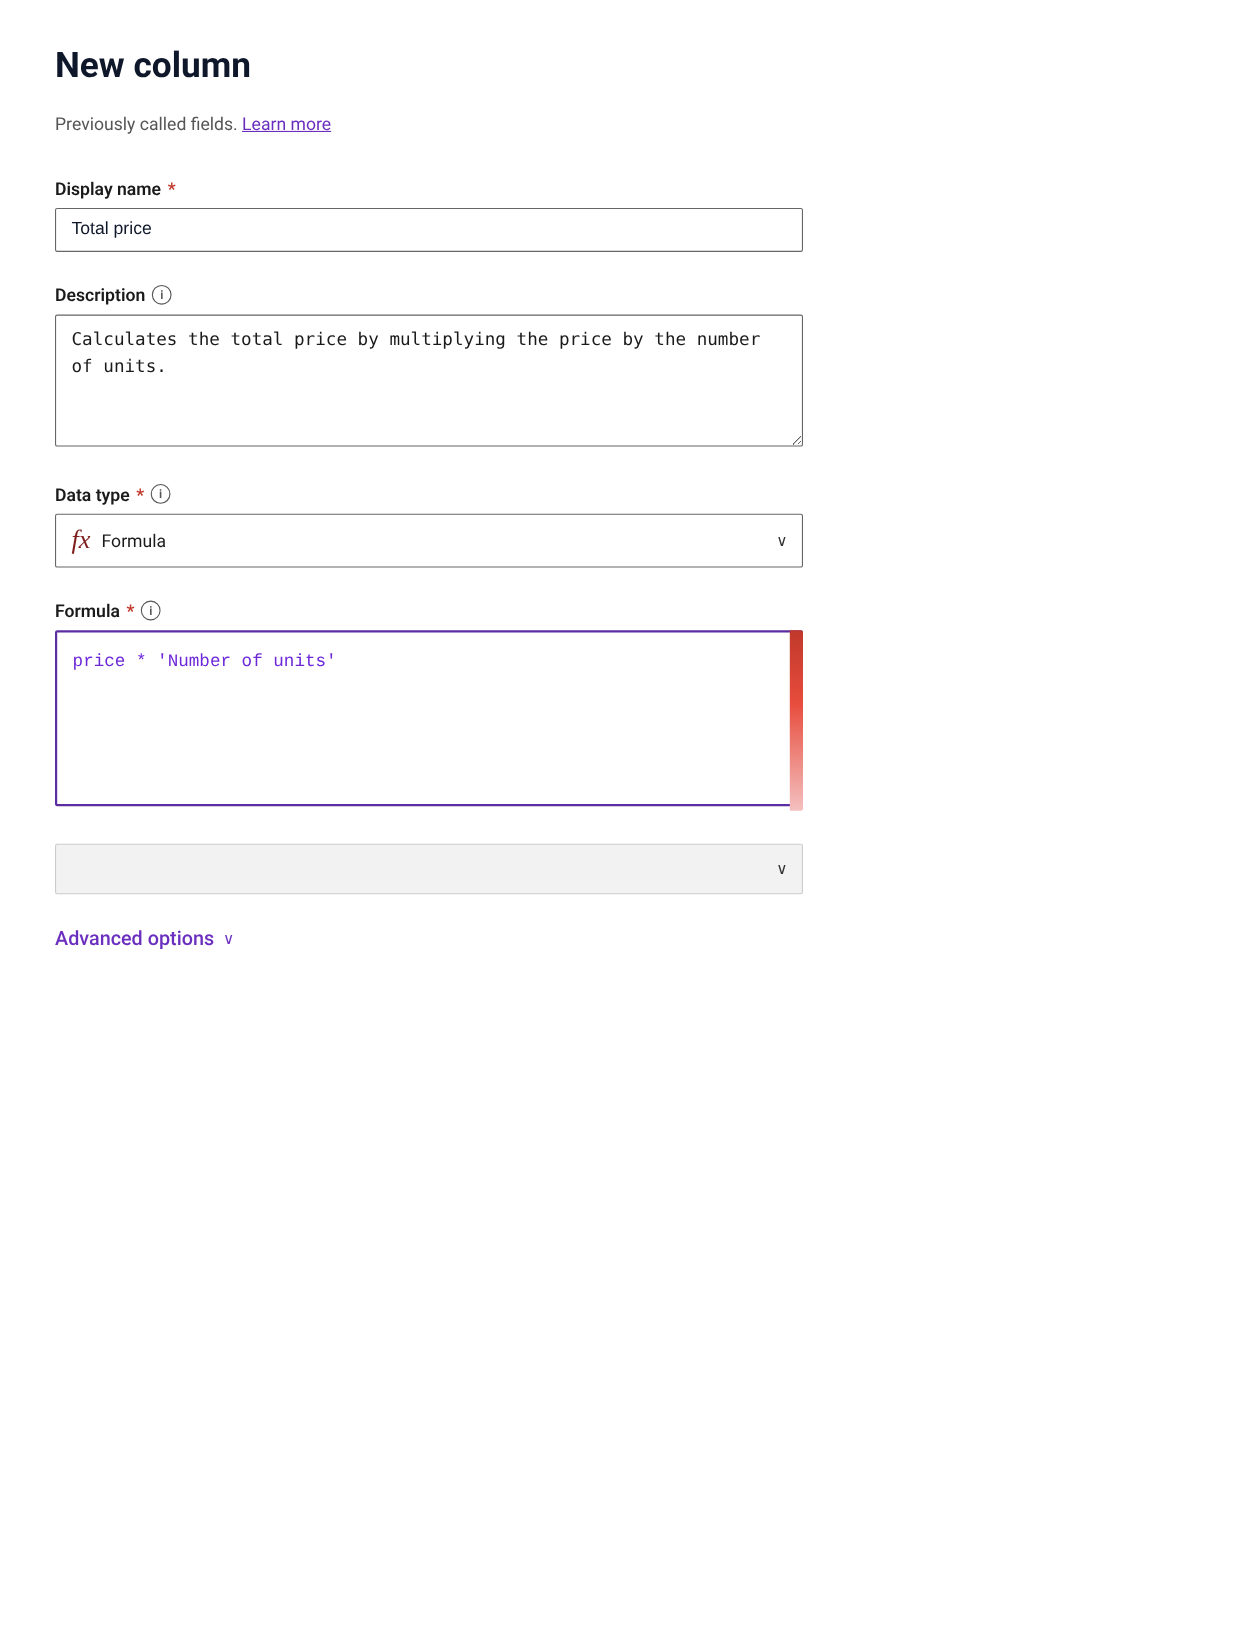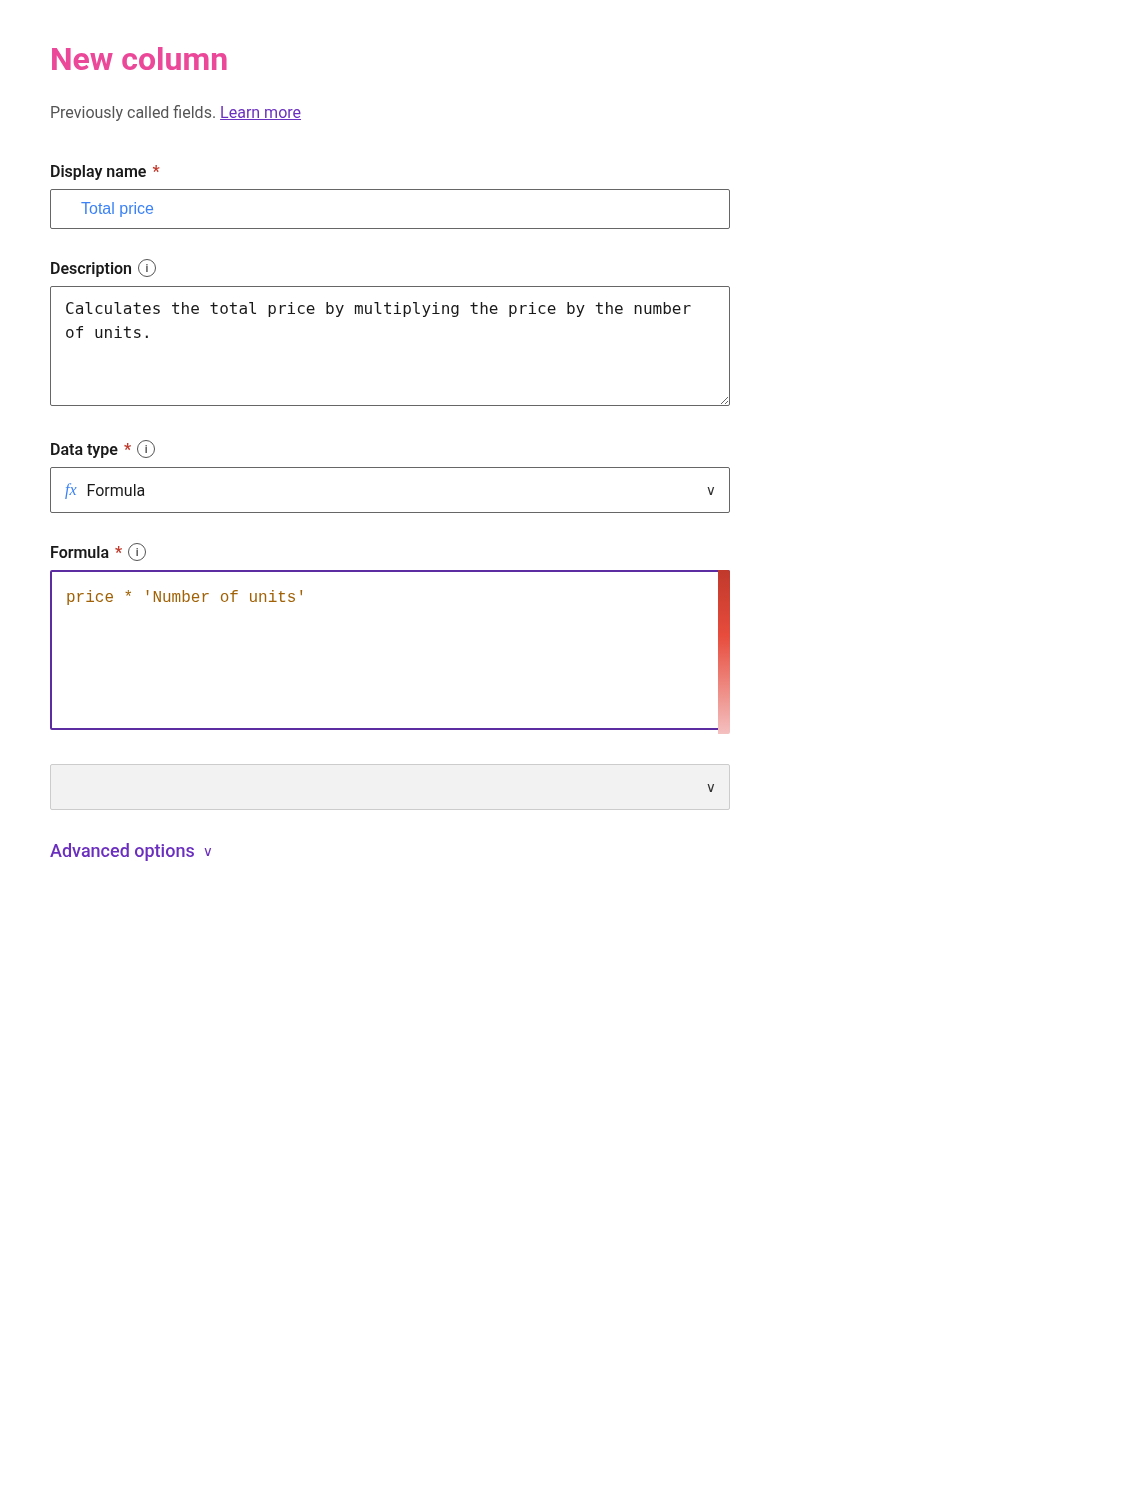--- a/index.html
+++ b/index.html
@@ -13,21 +13,21 @@
       background: #ffffff;
       color: #1a1a1a;
       width: 1140px;
       min-height: 1492px;
       padding: 40px 50px;
     }
 
     .page-title {
       font-size: 32px;
       font-weight: 700;
-      color: #ec4899;
+      color: #0f172a;
       margin-bottom: 8px;
     }
 
     .subtitle {
       font-size: 16px;
       color: #555;
       margin-bottom: 40px;
       margin-top: 25px;
     }
 
@@ -67,23 +67,23 @@
       font-weight: 600;
       color: #555;
       cursor: pointer;
       flex-shrink: 0;
     }
 
     .text-input {
       width: 100%;
       border: 1px solid #666;
       border-radius: 2px;
-      padding: 10px 30px;
-      font-size: 16px;
-      color: #3b82f6;
+      padding: 10px 14px;
+      font-size: 16px;
+      color: #0f172a;
       background: #fff;
       outline: none;
     }
 
     .textarea-input {
       width: 100%;
       border: 1px solid #666;
       border-radius: 2px;
       padding: 10px 14px;
       font-size: 16px;
@@ -111,22 +111,22 @@
       cursor: pointer;
       display: flex;
       align-items: center;
       gap: 10px;
       min-height: 46px;
     }
 
     .select-display .fx-icon {
       font-style: italic;
       font-family: Georgia, serif;
-      font-size: 16px;
-      color: #3b82f6;
+      font-size: 24px;
+      color: #7f1d1d;
     }
 
     .chevron-down {
       position: absolute;
       right: 14px;
       top: 50%;
       transform: translateY(-50%);
       font-size: 14px;
       color: #333;
       pointer-events: none;
@@ -137,21 +137,21 @@
       width: 100%;
     }
 
     .formula-textarea {
       width: 100%;
       border: 2px solid #5B2DA0;
       border-radius: 2px;
       padding: 14px 30px 14px 14px;
       font-size: 16px;
       font-family: 'Courier New', Consolas, monospace;
-      color: #a16207;
+      color: #6d28d9;
       background: #fff;
       outline: none;
       resize: vertical;
       min-height: 160px;
       line-height: 1.6;
     }
 
     .formula-accent-bar {
       position: absolute;
       right: 0;

